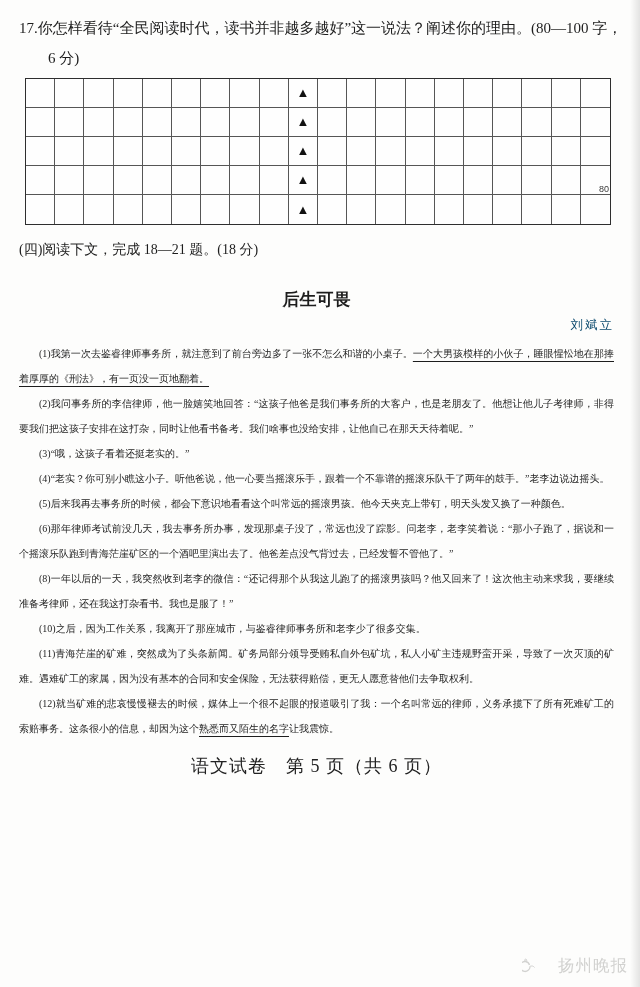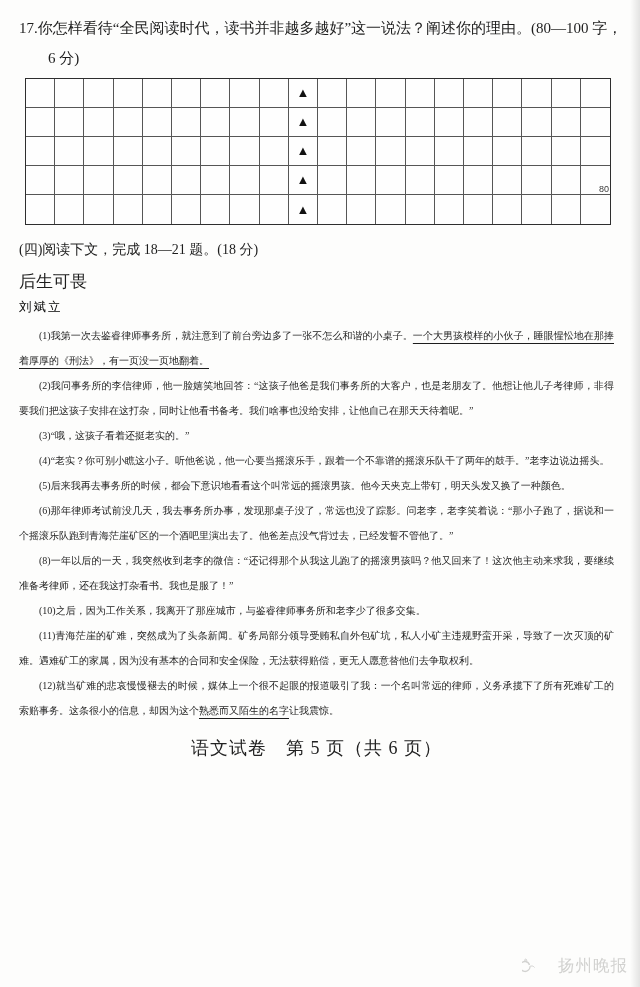--- a/index.html
+++ b/index.html
@@ -37,27 +37,27 @@
   }
   .ans-grid .cell:nth-child(20n){border-right:none;text-align:center;}
   .ans-grid .cell:nth-child(n+81){border-bottom:none;}
   .counter{
     position:absolute;right:1px;bottom:-1px;
     font-size:9px;color:#3a3a3a;line-height:11px;
     font-family:"Liberation Sans","DejaVu Sans",sans-serif;
   }
   .section-heading{margin-top:12px;font-size:14px;line-height:26px;}
   .passage-title{
-    text-align:left;margin-top:7px;
+    text-align:center;margin-top:25px;
     font-family:"Liberation Sans","DejaVu Sans",sans-serif;
-    font-weight:400;font-size:17px;line-height:24px;
+    font-weight:700;font-size:17px;line-height:24px;
   }
   .passage-author{
-    text-align:left;margin-top:4px;
-    font-size:12.5px;line-height:18px;color:#000000;
+    text-align:right;margin-top:4px;
+    font-size:12.5px;line-height:18px;color:#0c4a6e;
     letter-spacing:2px;
   }
   .passage{margin-top:7px;}
   .passage p{
     margin:0;
     font-size:10px;line-height:25px;
     text-align:justify;
     text-indent:2em;
   }
   .u{text-decoration:underline;text-underline-offset:4px;text-decoration-thickness:1px;}

